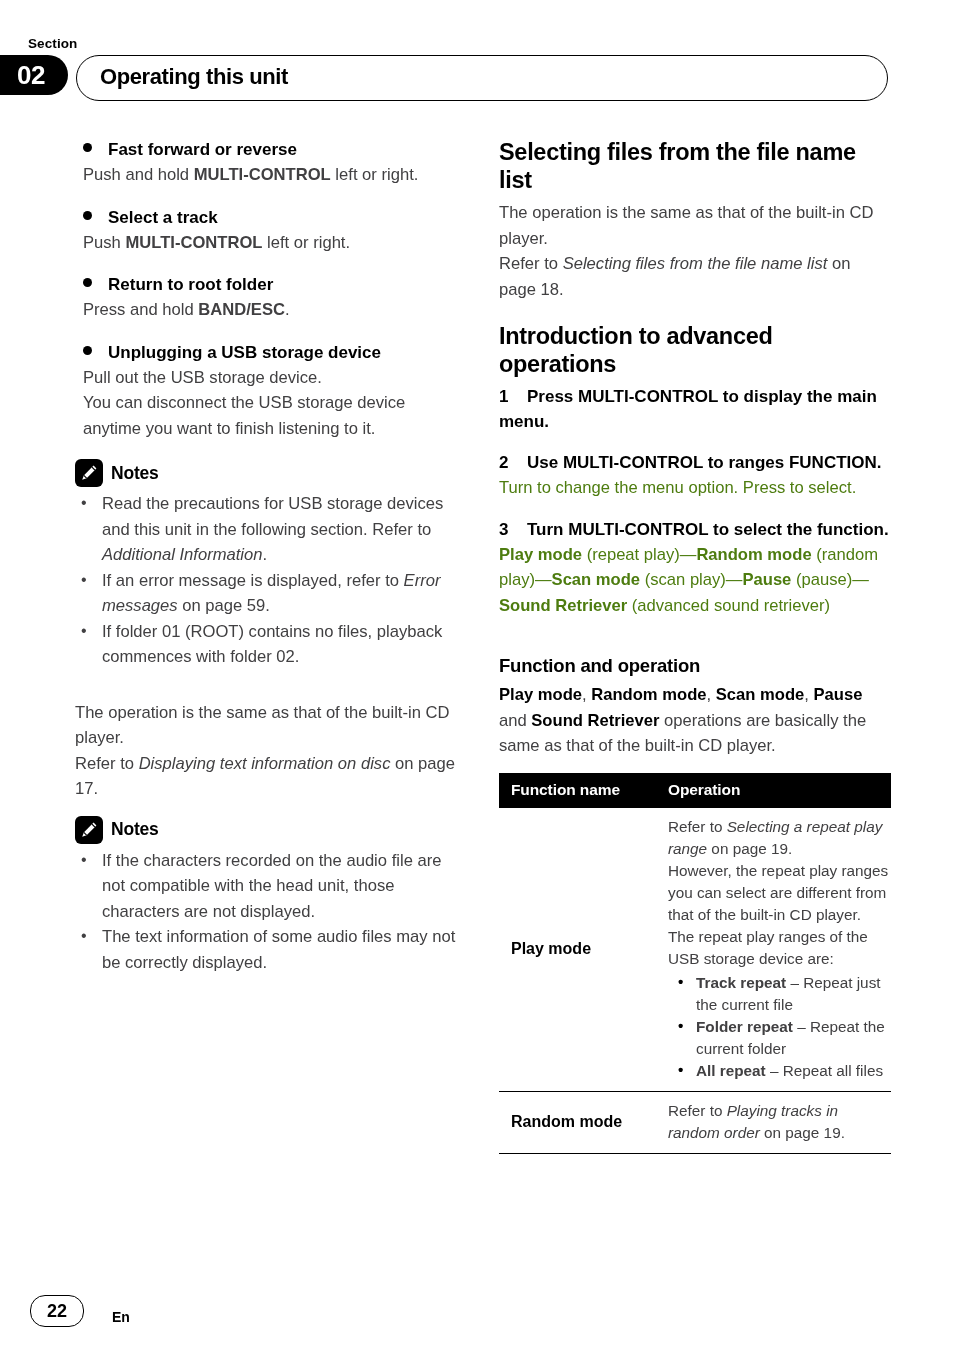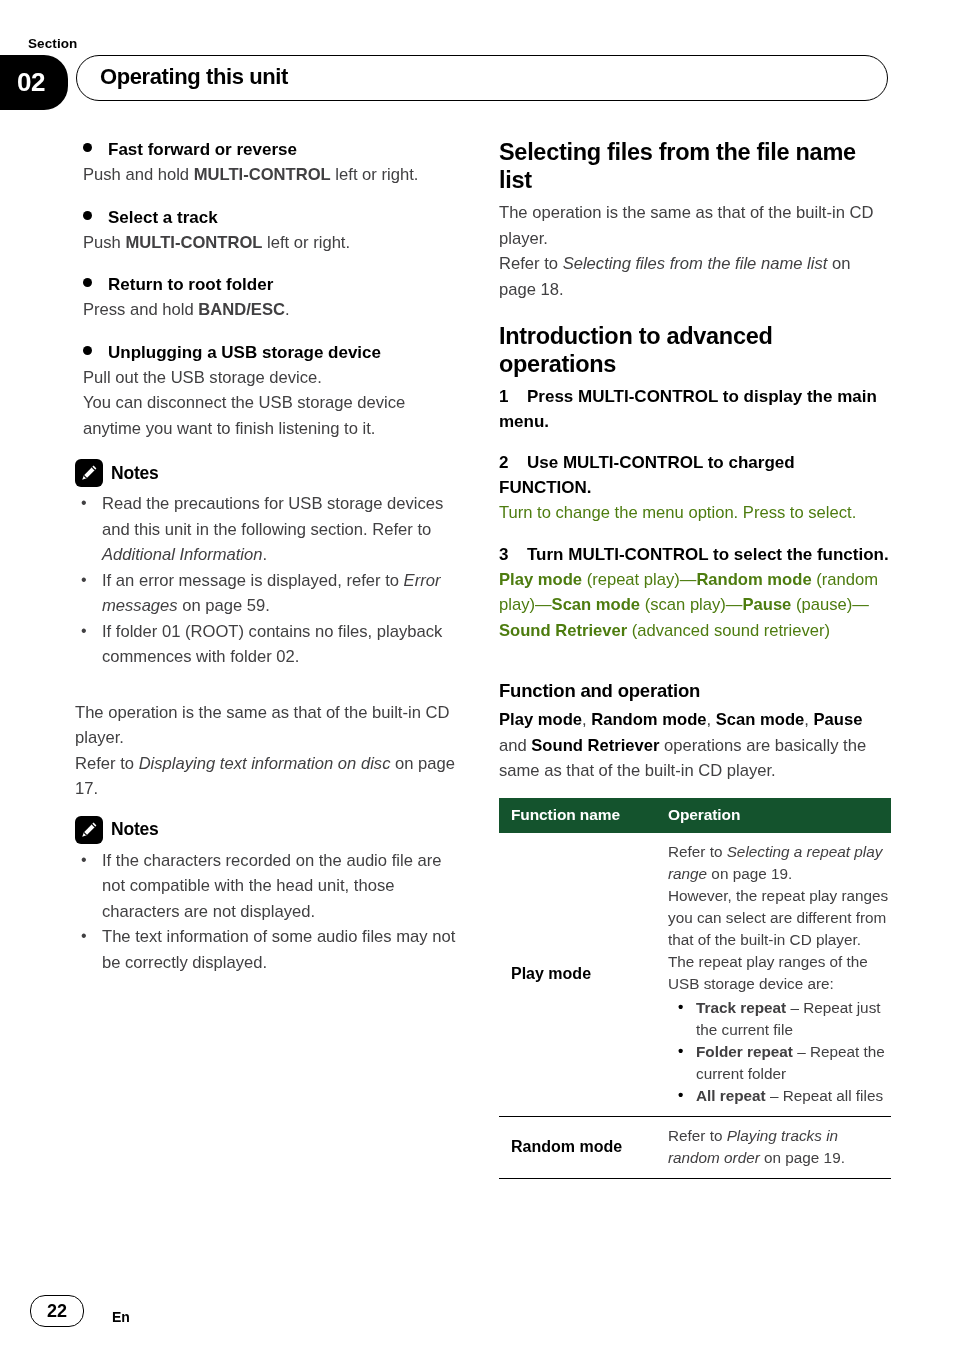--- a/index.html
+++ b/index.html
@@ -31,21 +31,21 @@
     font-size: 13.5px;
     font-weight: bold;
     letter-spacing: 0.1px;
     color: #000;
   }
   .section-badge {
     position: absolute;
     left: 0px;
     top: 19px;
     width: 68px;
-    height: 55px;
+    height: 40px;
     background: #000;
     border-radius: 0 24px 24px 0;
     color: #fff;
     font-size: 26px;
     font-weight: bold;
     display: flex;
     align-items: center;
     justify-content: center;
     padding-right: 6px;
     box-sizing: border-box;
@@ -185,21 +185,21 @@
   }
 
   
   table.fn-table {
     width: 392px;
     border-collapse: collapse;
     margin-top: 14px;
     table-layout: fixed;
   }
   table.fn-table thead th {
-    background: #14532d;
+    background: #000000;
     color: #fff;
     font-size: 15.5px;
     font-weight: bold;
     text-align: left;
     padding: 8px 0 9px 12px;
     letter-spacing: -0.1px;
   }
   table.fn-table thead th.c1 { width: 145px; }
   table.fn-table tbody td {
     border-bottom: 1.6px solid #000;
@@ -368,21 +368,21 @@
 
     <div class="step-block">
       <div class="step-head">
         <span class="num">1</span><span>Press MULTI-CONTROL to display the main menu.</span>
       </div>
       <div class="step-desc"></div>
     </div>
 
     <div class="step-block">
       <div class="step-head">
-        <span class="num">2</span><span>Use MULTI-CONTROL to charged FUNCTION.</span>
+        <span class="num">2</span><span>Use MULTI-CONTROL to ranges FUNCTION.</span>
       </div>
       <div class="step-desc">Turn to change the menu option. Press to select.</div>
     </div>
 
     <div class="step-block">
       <div class="step-head">
         <span class="num">3</span><span>Turn MULTI-CONTROL to select the function.</span>
       </div>
       <div class="step-desc"><b>Play mode</b> (repeat play)—<b>Random mode</b> (random play)—<b>Scan mode</b> (scan play)—<b>Pause</b> (pause)—<b>Sound Retriever</b> (advanced sound retriever)</div>
     </div>

